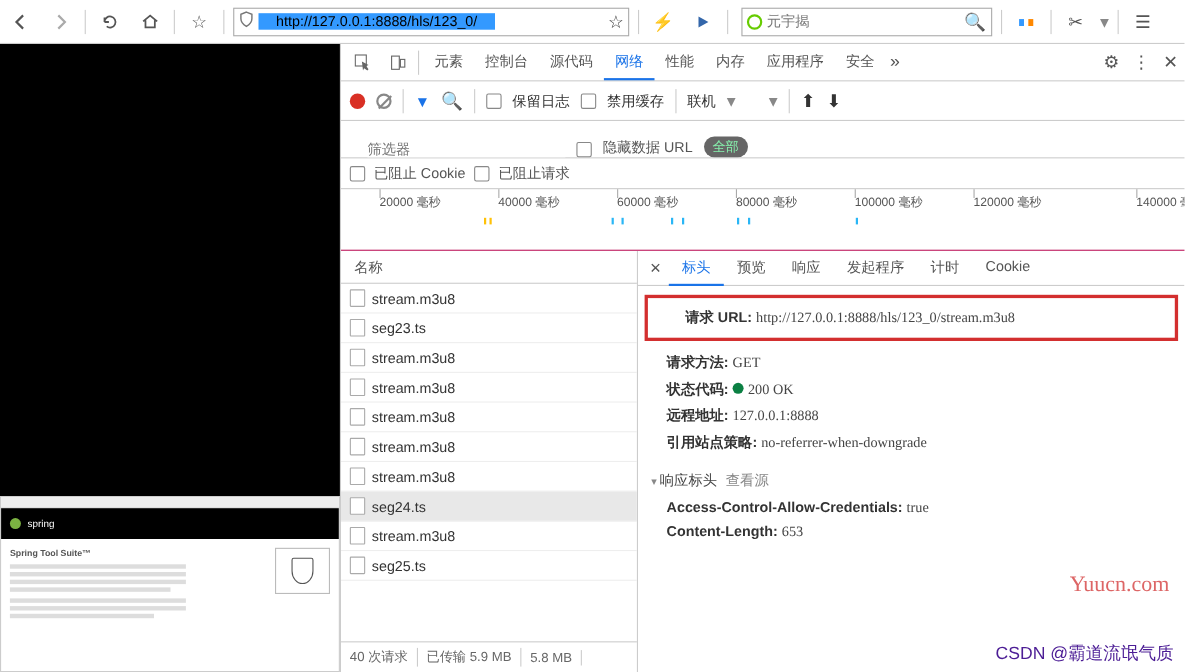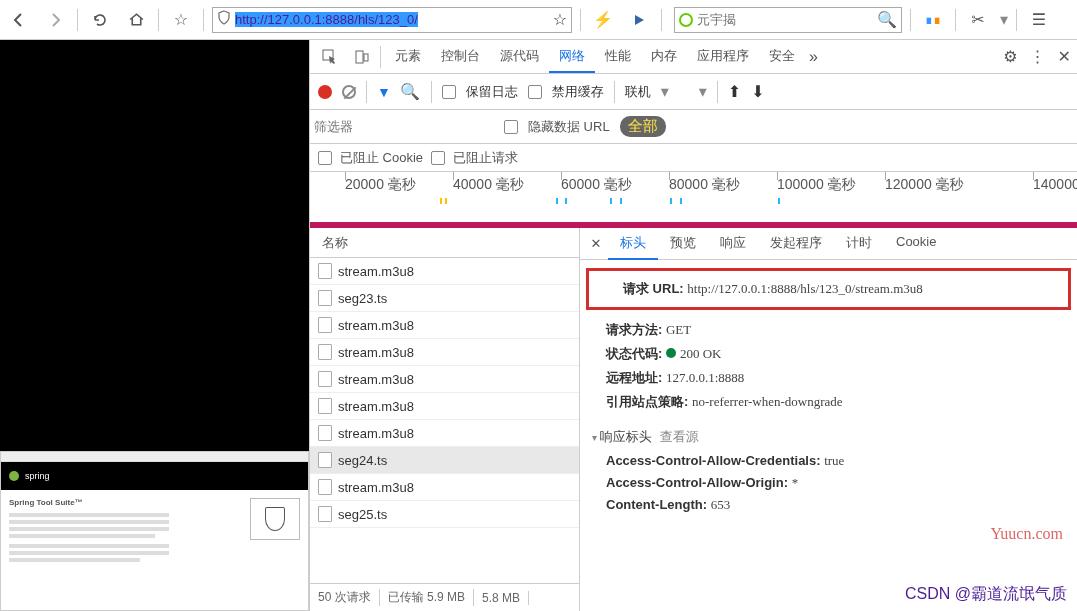--- a/index.html
+++ b/index.html
@@ -1,21 +1,21 @@
 <!DOCTYPE html>
 <html><head>
 <meta charset="utf-8">
 <style>
 *{box-sizing:border-box;margin:0;padding:0;font-family:"Microsoft YaHei",Arial,sans-serif}
 body{width:1077px;height:611px;background:#fff;overflow:hidden;font-size:13px;color:#333}
 .toolbar{height:40px;border-bottom:1px solid #ccc;display:flex;align-items:center;padding:0 5px;gap:8px}
 .tb-btn{width:28px;height:28px;display:flex;align-items:center;justify-content:center;border-radius:3px;color:#555}
 .sep{width:1px;height:22px;background:#ccc}
 .urlbar{flex:0 0 360px;height:26px;border:1px solid #aaa;display:flex;align-items:center;padding:0 4px;gap:4px;background:#fff}
-.urlbar .sel{background:#3399ff;color:#4c1d95;padding:0 0}
+.urlbar .sel{background:#3399ff;color:#000000;padding:0 16px}
 .ic{font-size:16px}
 .search{flex:0 0 140px;height:26px;border:1px solid #aaa;display:flex;align-items:center;padding:0 4px;gap:4px;margin-left:4px}
 .search input{border:none;outline:none;flex:1;font-size:13px}
 .orb{width:14px;height:14px;border:2px solid #6c0;border-radius:50%}
 .main{display:flex;height:571px}
 .page{width:309px;background:#000;position:relative}
 .thumb{position:absolute;bottom:0;left:0;right:0;height:160px;background:#fff;border:1px solid #ccc}
 .thumb-hdr{height:28px;background:#000000;display:flex;align-items:center;padding:0 8px;color:#fff;font-size:9px;gap:6px}
 .thumb-dot{width:10px;height:10px;border-radius:50%;background:#7cb342}
 .thumb-body{padding:8px;font-size:6px;color:#555;position:relative}
@@ -24,26 +24,26 @@
 .devtools{flex:1;display:flex;flex-direction:column;border-left:1px solid #ccc}
 .dt-tabs{height:34px;display:flex;align-items:center;border-bottom:1px solid #ccc;padding:0 6px;gap:4px;color:#555}
 .dt-tab{padding:6px 10px;cursor:pointer}
 .dt-tab.active{border-bottom:2px solid #1a73e8;color:#1a73e8}
 .dt-bar{height:36px;display:flex;align-items:center;border-bottom:1px solid #ccc;padding:0 8px;gap:10px}
 .rec{width:14px;height:14px;border-radius:50%;background:#d93025}
 .noent{width:14px;height:14px;border:2px solid #888;border-radius:50%;position:relative}
 .noent:after{content:"";position:absolute;left:-2px;top:5px;width:16px;height:2px;background:#888;transform:rotate(-45deg)}
 .funnel{color:#1a73e8;font-size:14px}
 .chk{width:14px;height:14px;border:1px solid #888;border-radius:2px;flex-shrink:0}
-.pill{background:#666;color:#fde047;border-radius:10px;padding:1px 8px;font-size:15px}
-.dt-filter{height:34px;display:flex;align-items:center;border-bottom:1px solid #ccc;padding:0 4px;gap:10px;color:#555}
+.pill{background:#666;color:#86efac;border-radius:10px;padding:1px 8px;font-size:12px}
+.dt-filter{height:34px;display:flex;align-items:flex-end;border-bottom:1px solid #ccc;padding:0 24px;gap:10px;color:#555}
 .dt-filter input{border:none;outline:none;width:180px;font-size:13px}
 .ft{padding:2px 6px;cursor:pointer}
 .dt-cookie{height:28px;display:flex;align-items:center;border-bottom:1px solid #ccc;padding:0 8px;gap:8px;color:#555}
-.timeline{height:56px;border-bottom:6px solid #be185d;position:relative;font-size:14px;color:#555}
+.timeline{height:56px;border-bottom:1px solid #be185d;position:relative;font-size:11px;color:#555}
 .tl-tick{position:absolute;top:4px;white-space:nowrap}
 .tl-tick:before{content:"";position:absolute;left:0;top:-4px;width:1px;height:8px;background:#aaa}
 .tl-mark{position:absolute;top:26px;width:2px;height:6px}
 .dt-split{flex:1;display:flex;overflow:hidden}
 .reqlist{width:270px;border-right:1px solid #ccc;display:flex;flex-direction:column}
 .rl-hdr{height:30px;border-bottom:1px solid #ccc;display:flex;align-items:center;padding:0 12px;color:#555}
 .rl-items{flex:1;overflow:auto}
 .rl-item{height:27px;display:flex;align-items:center;padding:0 8px;gap:6px;border-bottom:1px solid #eee;font-size:13px}
 .rl-item.sel{background:#e8e8e8}
 .doc{width:14px;height:16px;border:1px solid #aaa;border-radius:1px;background:#fff;flex-shrink:0}
@@ -57,21 +57,21 @@
 .d-body{flex:1;overflow:auto;padding:8px 0;font-size:13px}
 .highlight{border:3px solid #d32f2f;margin:0 6px 8px;padding:6px 8px}
 .sect{color:#444;padding:4px 12px;cursor:pointer}
 .sect:before{content:"▾ ";color:#888;font-size:10px}
 .kv{padding:3px 12px 3px 26px}
 .kv b{color:#333}
 .kv .v{color:#444;font-family:Liberation Serif, serif}
 .src{color:#888;margin-left:8px}
 .status-dot{display:inline-block;width:10px;height:10px;border-radius:50%;background:#0b8043;margin-right:4px}
 .wm{position:absolute;right:10px;bottom:6px;font-size:16px;color:#4c1d95}
-.wm2{position:absolute;right:14px;bottom:68px;font-size:16px;color:#d66;font-family:Georgia,serif}
+.wm2{position:absolute;right:14px;bottom:68px;font-size:20px;color:#d66;font-family:Georgia,serif}
 </style>
 </head>
 <body>
 
 <div class="toolbar">
  <div class="tb-btn">
       <svg width="16" height="16" viewBox="0 0 16 16">
         <path d="M10 2L4 8l6 6" fill="none" stroke="#555" stroke-width="2"></path>
       </svg>
     </div>
@@ -275,21 +275,21 @@
             <div class="rl-item">
               <div class="doc"></div>
               <span>stream.m3u8</span>
             </div>
             <div class="rl-item">
               <div class="doc"></div>
               <span>seg25.ts</span>
             </div>
           </div>
     <div class="rl-foot">
-     <span>50 次请求</span>
+     <span>40 次请求</span>
             <span>已传输 5.9 MB</span>
             <span>5.8 MB</span>
     </div>
    </div>
 
    <div class="details">
     <div class="d-tabs">
      <div class="d-close">✕</div>
      <div id="detabs" style="display:flex">
               <div class="d-tab active">标头</div>
@@ -304,21 +304,20 @@
      <div class="highlight">
       <div class="kv"><b>请求 URL:</b> <span class="v">http://127.0.0.1:8888/hls/123_0/stream.m3u8</span></div>
      </div>
      <div class="kv"><b>请求方法:</b> <span class="v">GET</span></div>
      <div class="kv"><b>状态代码:</b> <span class="status-dot"></span><span class="v">200 OK</span></div>
      <div class="kv"><b>远程地址:</b> <span class="v">127.0.0.1:8888</span></div>
      <div class="kv"><b>引用站点策略:</b> <span class="v">no-referrer-when-downgrade</span></div>
      <div style="height:10px"></div>
      <div class="sect"><span>响应标头</span><span class="src">查看源</span></div>
      <div class="kv"><b>Access-Control-Allow-Credentials:</b> <span class="v">true</span></div>
-     <div class="kv"><b>Access-Control-Allow-Origin:</b> <span class="v">*</span></div>
      <div class="kv"><b>Content-Length:</b> <span class="v">653</span></div>
     </div>
    </div>
   </div>
  </div>
 </div>
 
 <div class="wm2">Yuucn.com</div>
 <div class="wm">CSDN @霸道流氓气质</div>
 

